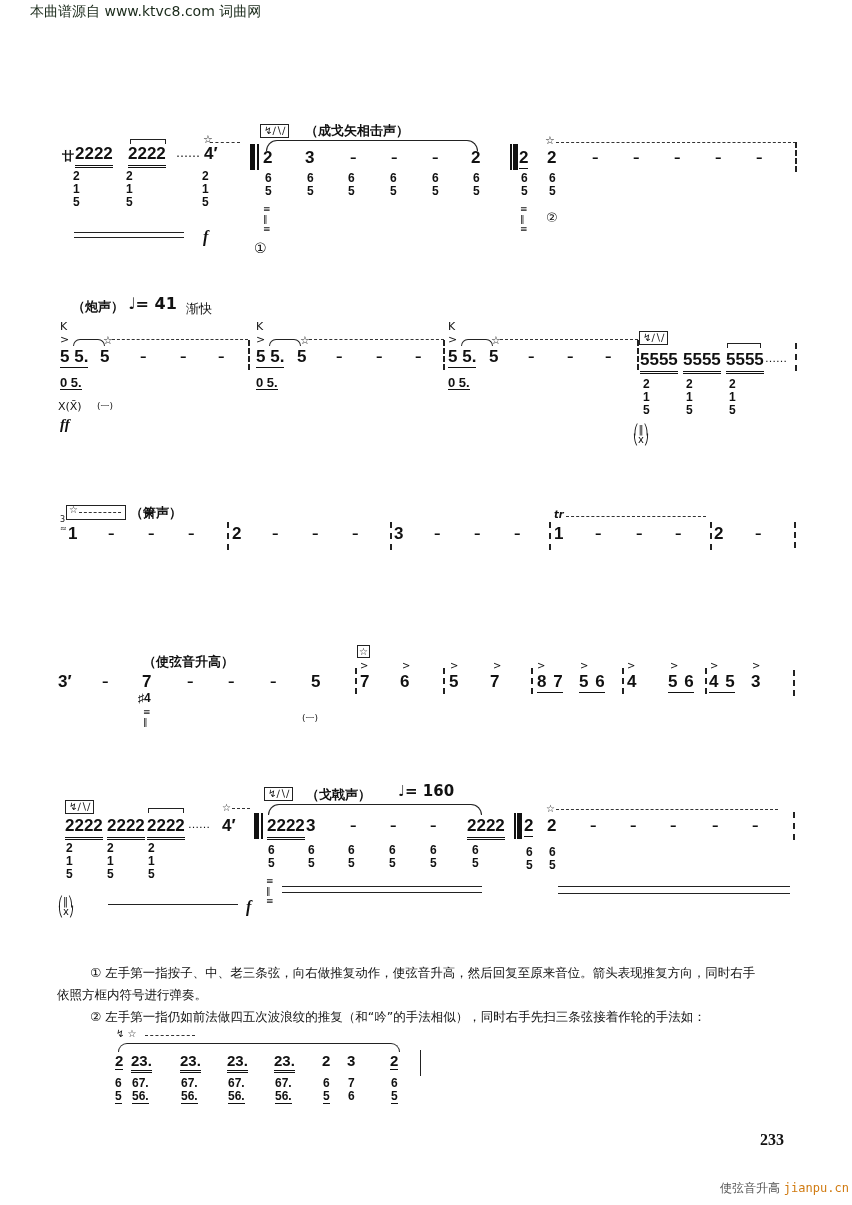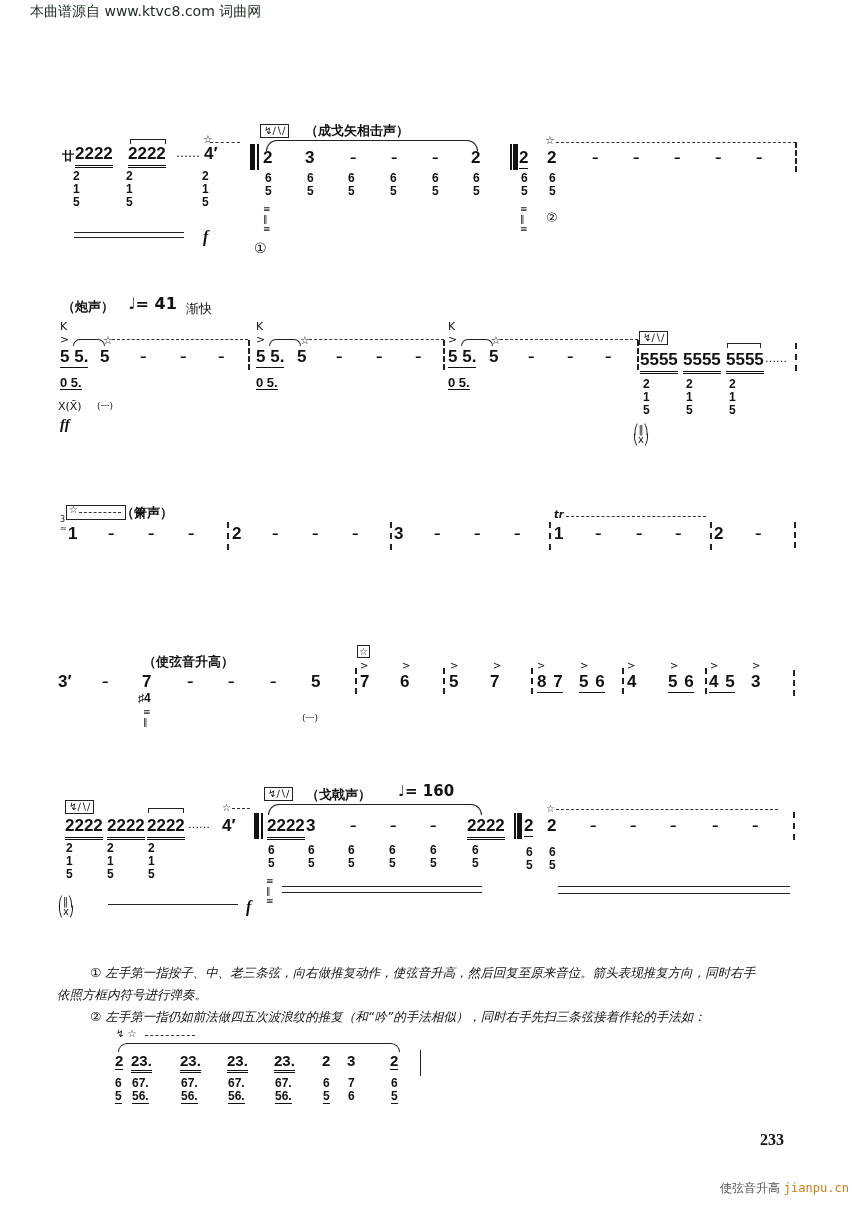--- a/index.html
+++ b/index.html
@@ -15,21 +15,21 @@
   .dash { position:absolute; font-weight:bold; font-size:13px; }
   .barline { position:absolute; width:0; border-left:2px dashed #222; }
   .solidbar { position:absolute; width:0; border-left:1.5px solid #222; }
   .repeat { position:absolute; width:5px; background:#111; }
   .repeat2 { position:absolute; width:1.5px; background:#111; }
   .dotted-line { position:absolute; border-top:1.5px dashed #333; height:0; }
   .slur { position:absolute; border:1.5px solid #222; border-bottom:none; border-radius:12px 12px 0 0; }
   .box { position:absolute; border:1.5px solid #222; font-size:10px; line-height:12px; padding:0 3px; }
   .hairpin { position:absolute; height:0; border-top:1.5px solid #222; }
   .small { font-size:11px; }
-  .note-text { font-size:12.5px; line-height:20px; font-family:"DejaVu Sans", sans-serif;font-style:italic; }
+  .note-text { font-size:12.5px; line-height:20px; font-family:"DejaVu Sans", sans-serif; }
   .pageno { font-weight:bold; font-size:16px; font-family:"Liberation Serif", serif; }
   .wm-bot { font-size:12px; color:#555; }
   .wm-bot .en { color:#d07a10; font-family:"DejaVu Sans Mono", monospace; }
   .stack { position:absolute; display:flex; flex-direction:column; align-items:center; }
 </style>
 </head>
 <body>
 
 <div class="abs wm-top">本曲谱源自 www.ktvc8.com 词曲网</div>
 
@@ -121,21 +121,21 @@
   <span class="abs dash" style="left:715px;top:150px;">–</span>
   <span class="abs dash" style="left:756px;top:150px;">–</span>
   <div class="stack" style="left:549px;top:172px;">
       <span class="nsm">6</span>
       <span class="nsm">5</span>
     </div>
   <span class="abs" style="left:546px;top:210px;font-size:13px;">②</span>
 </div>
 
 <div>
-  <span class="abs lbl" style="left:62px;top:298px;">（炮声）</span>
+  <span class="abs lbl" style="left:72px;top:298px;">（炮声）</span>
   <span class="abs" style="left:128px;top:294px;font-size:16px;font-weight:bold;">♩= 41</span>
   <span class="abs lbl" style="left:186px;top:300px;font-weight:normal;">渐快</span>
 
   <span class="abs small" style="left:60px;top:320px;">K<br>&gt;</span>
   <span class="abs n ul1" style="left:60px;top:347px;">5 5.</span>
   <div class="slur" style="left:73px;top:339px;width:30px;height:6px;"></div>
   <span class="abs n" style="left:100px;top:347px;">5</span>
   <span class="abs small" style="left:103px;top:334px;">☆</span>
   <div class="dotted-line" style="left:112px;top:339px;width:136px;"></div>
   <span class="abs dash" style="left:140px;top:349px;">–</span>
@@ -194,21 +194,21 @@
       <span class="nsm">5</span>
     </div>
   <span class="abs" style="left:633px;top:425px;font-size:10px;line-height:10px;text-align:center;">⎛‖⎞<br>⎝x⎠</span>
 </div>
 
 <div>
   <div class="abs" style="left:66px;top:505px;width:58px;height:13px;border:1.5px solid #222;">
     <span style="position:absolute;left:2px;top:-2px;font-size:10px;">☆</span>
     <div class="dotted-line" style="left:12px;top:6px;width:42px;"></div>
   </div>
-  <span class="abs lbl" style="left:121px;top:504px;">（箫声）</span>
+  <span class="abs lbl" style="left:130px;top:504px;">（箫声）</span>
   <span class="abs" style="left:60px;top:515px;font-size:8px;line-height:9px;">3<br>≈</span>
 
   <span class="abs n" style="left:68px;top:524px;">1</span>
   <span class="abs dash" style="left:108px;top:526px;">–</span>
   <span class="abs dash" style="left:148px;top:526px;">–</span>
   <span class="abs dash" style="left:188px;top:526px;">–</span>
   <div class="barline" style="left:227px;top:522px;height:28px;"></div>
   <span class="abs n" style="left:232px;top:524px;">2</span>
   <span class="abs dash" style="left:272px;top:526px;">–</span>
   <span class="abs dash" style="left:312px;top:526px;">–</span>

